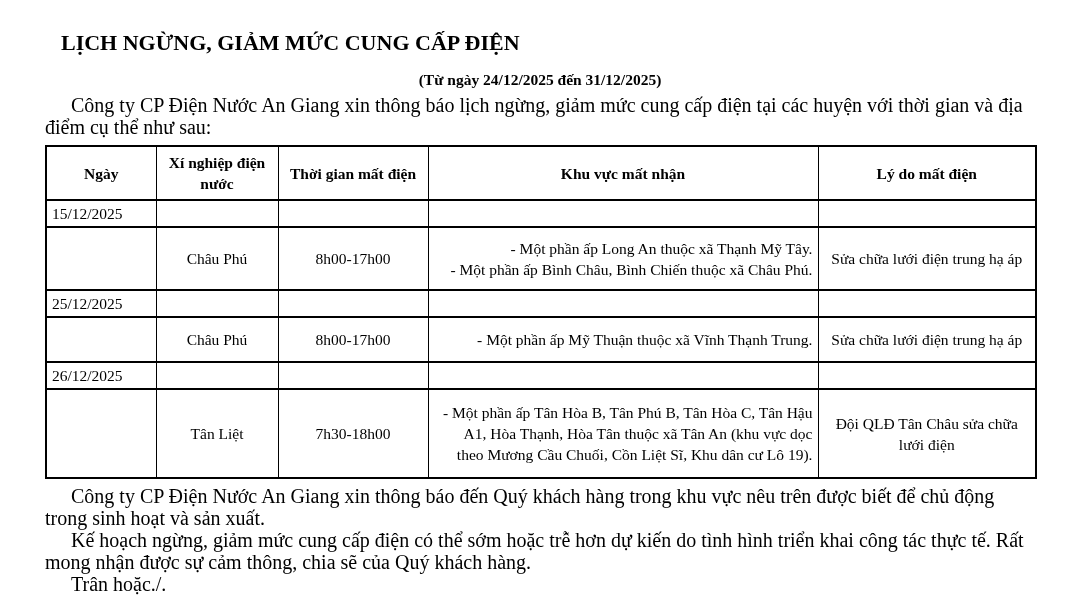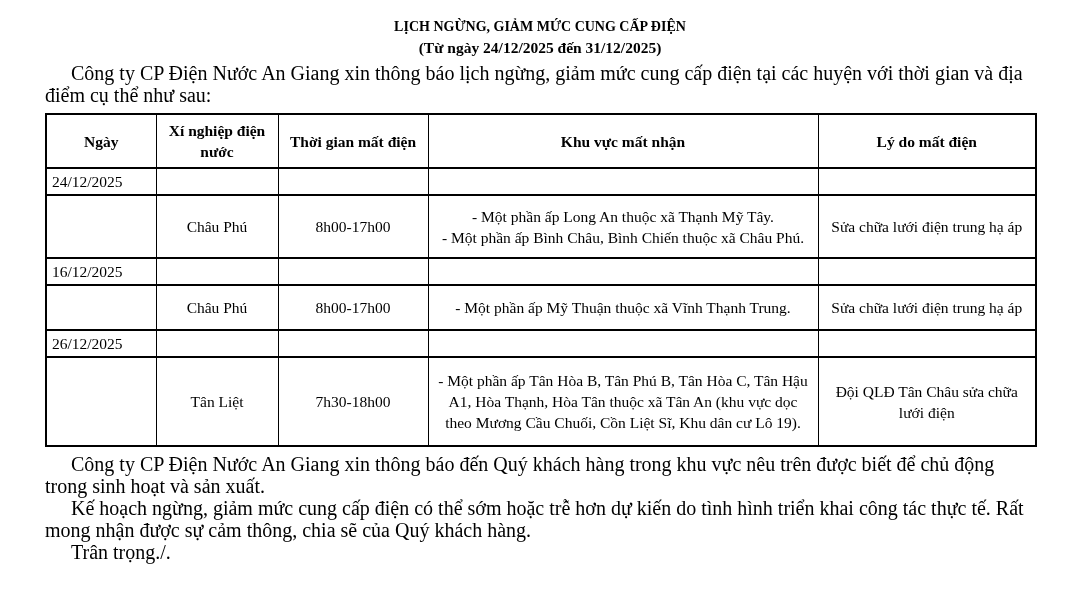--- a/index.html
+++ b/index.html
@@ -10,23 +10,22 @@
     color: #000000;
   }
   .page {
     width: 1079px;
     height: 597px;
     background: #ffffff;
     overflow: hidden;
     padding: 16px 44px 0 45px;
   }
   .doc-title {
-    margin: 0;
-    text-align: center;
-    font-size: 14px;
+    margin: 16px;
+    font-size: 22px;
     font-weight: bold;
     line-height: 22px;
   }
   .doc-subtitle {
     margin: 0 0 4px 0;
     text-align: center;
     font-size: 15.5px;
     font-weight: bold;
     line-height: 20px;
   }
@@ -57,21 +56,21 @@
     font-weight: bold;
     text-align: center;
   }
   tr.row-header { height: 54px; padding-left: 29px; }
   tr.row-date   { height: 26px; }
   tr.row-data-1 { height: 63px; }
   tr.row-data-2 { height: 45px; }
   tr.row-data-3 { height: 89px; }
   td.cell-date  { text-align: left; padding-left: 8px; }
   td.cell-unit, td.cell-time { text-align: center; }
-  td.cell-area  { text-align: center; white-space: pre-line; }
+  td.cell-area  { text-align: right; white-space: pre-line; }
   td.cell-reason{ text-align: center; }
   .footer-block { margin-top: 4px; }
 </style>
 </head>
 <body>
 
 <div class="page">
 
   <h1 class="doc-title">LỊCH NGỪNG, GIẢM MỨC CUNG CẤP ĐIỆN</h1>
   <h2 class="doc-subtitle">(Từ ngày 24/12/2025 đến 31/12/2025)</h2>
@@ -90,36 +89,36 @@
       <tr class="row-header">
         <th>Ngày</th>
         <th>Xí nghiệp điện nước</th>
         <th>Thời gian mất điện</th>
         <th>Khu vực mất nhận</th>
         <th>Lý do mất điện</th>
       </tr>
     </thead>
     <tbody>
       <tr class="row-date">
-        <td class="cell-date">24/12/2025</td>
+        <td class="cell-date">15/12/2025</td>
         <td></td>
         <td></td>
         <td></td>
         <td></td>
       </tr>
       <tr class="row-data-1">
         <td></td>
         <td class="cell-unit">Châu Phú</td>
         <td class="cell-time">8h00-17h00</td>
         <td class="cell-area">- Một phần ấp Long An thuộc xã Thạnh Mỹ Tây.
 - Một phần ấp Bình Châu, Bình Chiến thuộc xã Châu Phú.</td>
         <td class="cell-reason">Sửa chữa lưới điện trung hạ áp</td>
       </tr>
       <tr class="row-date">
-        <td class="cell-date">16/12/2025</td>
+        <td class="cell-date">25/12/2025</td>
         <td></td>
         <td></td>
         <td></td>
         <td></td>
       </tr>
       <tr class="row-data-2">
         <td></td>
         <td class="cell-unit">Châu Phú</td>
         <td class="cell-time">8h00-17h00</td>
         <td class="cell-area">- Một phần ấp Mỹ Thuận thuộc xã Vĩnh Thạnh Trung.</td>
@@ -138,16 +137,16 @@
         <td class="cell-time">7h30-18h00</td>
         <td class="cell-area">- Một phần ấp Tân Hòa B, Tân Phú B, Tân Hòa C, Tân Hậu A1, Hòa Thạnh, Hòa Tân thuộc xã Tân An (khu vực dọc theo Mương Cầu Chuối, Cồn Liệt Sĩ, Khu dân cư Lô 19).</td>
         <td class="cell-reason">Đội QLĐ Tân Châu sửa chữa lưới điện</td>
       </tr>
     </tbody>
   </table>
 
   <div class="footer-block">
     <p class="para">Công ty CP Điện Nước An Giang xin thông báo đến Quý khách hàng trong khu vực nêu trên được biết để chủ động trong sinh hoạt và sản xuất.</p>
     <p class="para">Kế hoạch ngừng, giảm mức cung cấp điện có thể sớm hoặc trễ hơn dự kiến do tình hình triển khai công tác thực tế. Rất mong nhận được sự cảm thông, chia sẽ của Quý khách hàng.</p>
-    <p class="para">Trân trọng./.</p>
+    <p class="para">Trân hoặc./.</p>
   </div>
 
 </div>
 
 </body></html>

